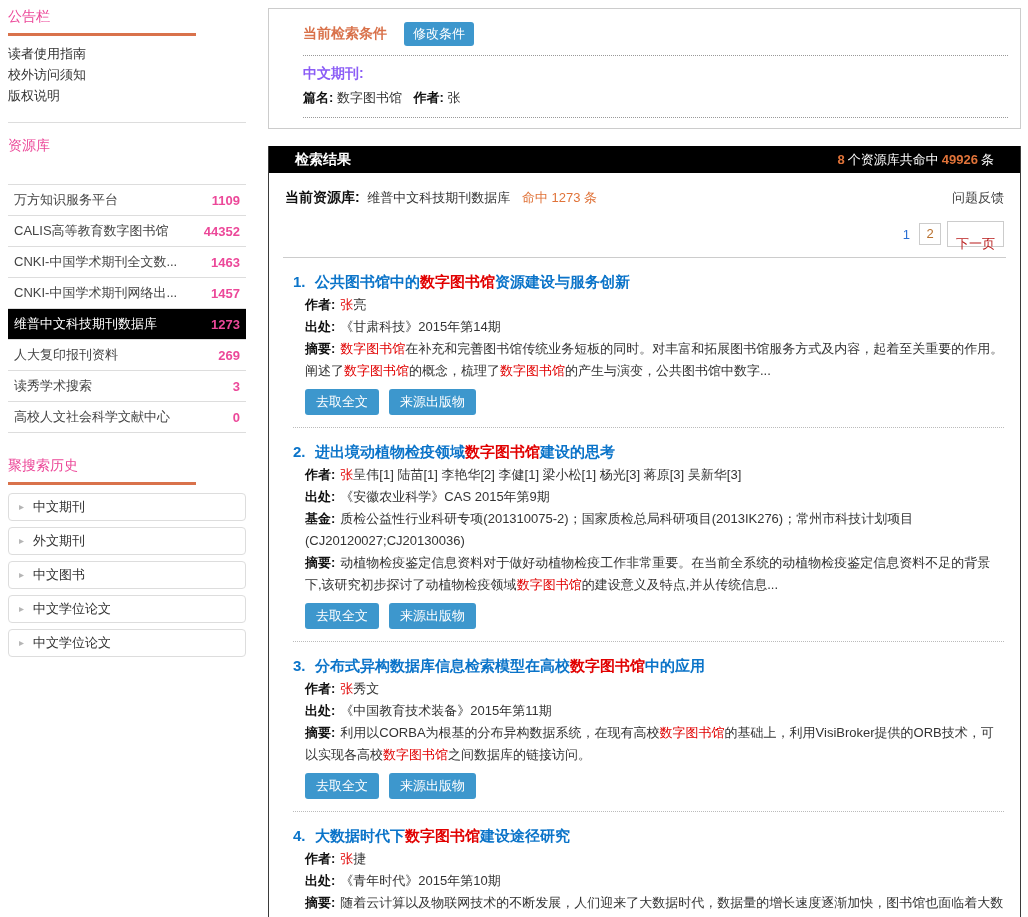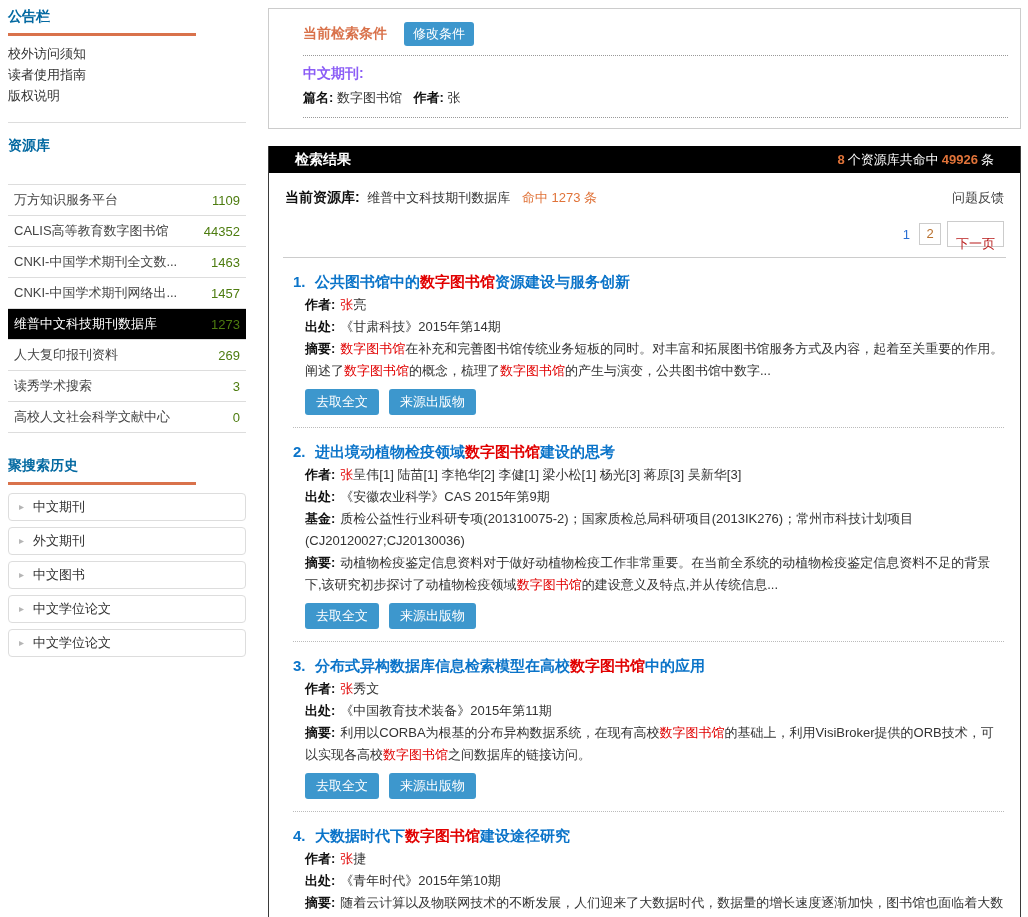--- a/index.html
+++ b/index.html
@@ -2,30 +2,30 @@
 <html><head>
 <meta charset="utf-8">
 <style>
   * { margin:0; padding:0; box-sizing:border-box; }
   body { background:#fff; }
   .page { position:relative; width:1028px; height:917px; background:#fff; overflow:hidden;
           font-family:"Liberation Sans","DejaVu Sans",sans-serif; color:#333; }
 
   
   .sidebar { position:absolute; left:8px; top:8px; width:238px; }
-  .sb-head { font-size:14px; font-weight:bold; color:#0369a1; padding-bottom:7px; }
+  .sb-head { font-size:14px; font-weight:normal; color:#ec4899; padding-bottom:7px; }
   .sb-head.underlined { border-bottom:3px solid #d9724b; width:188px; }
   .notice-list { margin-top:7px; }
   .notice-item { font-size:13px; color:#333; line-height:21px; cursor:pointer; }
   .sb-divider { border-top:1px solid #ddd; margin:16px 0 14px; }
   .res-list { border-top:1px solid #ddd; margin-top:22px; }
   .res-row { display:flex; justify-content:space-between; align-items:center; height:31px;
              border-bottom:1px solid #ddd; padding:0 6px; font-size:13px; color:#444; cursor:pointer; }
   .res-name { white-space:nowrap; overflow:hidden; }
-  .res-count { color:#4d7c0f; font-weight:normal; }
+  .res-count { color:#ec4899; font-weight:bold; }
   .res-row.selected { background:#000; }
   .res-row.selected .res-name { color:#fff; }
   .hist-wrap { margin-top:24px; }
   .hist-list { margin-top:8px; }
   .hist-item { display:flex; align-items:center; gap:9px; border:1px solid #ddd; border-radius:4px;
                height:28px; margin-bottom:6px; padding:0 10px; font-size:13px; color:#333; cursor:pointer; background:#fff; }
   .tri { color:#b5b5b5; font-size:10px; line-height:1; }
 
   
   .right { position:absolute; left:268px; top:8px; width:753px; }
@@ -72,22 +72,22 @@
          border-radius:3px; margin-right:10px; cursor:pointer; }
 </style>
 </head>
 <body>
 
 <div class="page">
 
   <div class="sidebar">
     <div class="sb-head underlined">公告栏</div>
     <div class="notice-list">
+        <div class="notice-item">读者使用指南</div>
         <div class="notice-item">校外访问须知</div>
-        <div class="notice-item">读者使用指南</div>
         <div class="notice-item">版权说明</div>
       </div>
 
     <div class="sb-divider"></div>
 
     <div class="sb-head">资源库</div>
     <div class="res-list">
         <div class="res-row">
           <span class="res-name">万方知识服务平台</span>
           <span class="res-count">1109</span>

